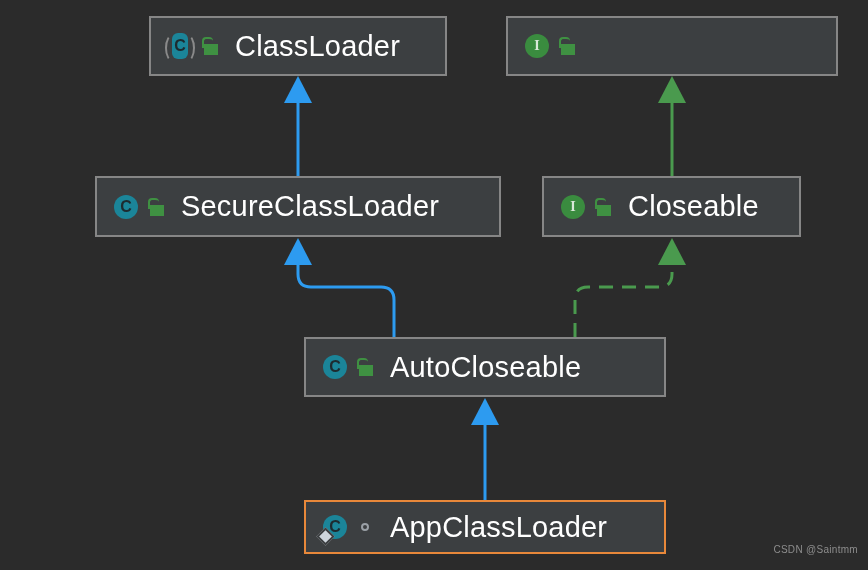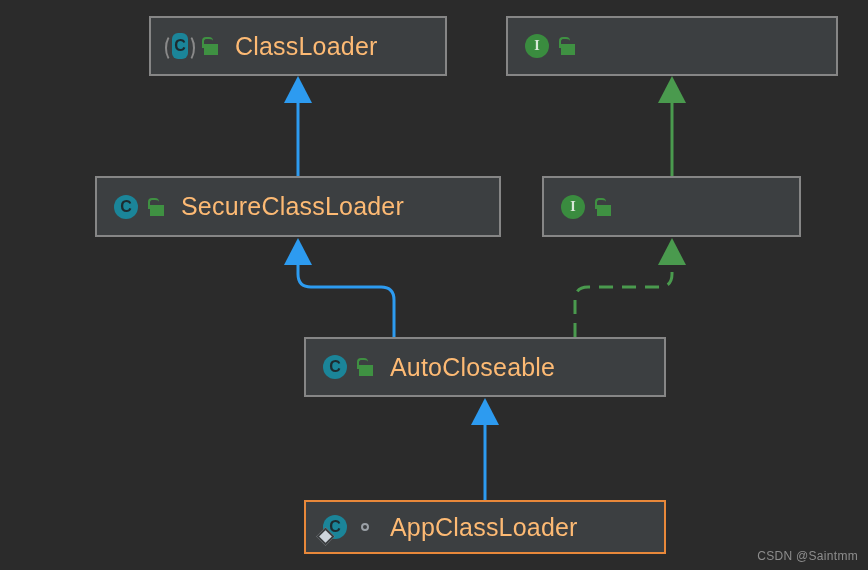--- a/index.html
+++ b/index.html
@@ -29,22 +29,22 @@
     border: 2px solid #868686;
     display: flex;
     align-items: center;
     padding-left: 14px;
     z-index: 5;
   }
   .node.selected {
     border-color: #e8883a;
   }
   .node-label {
-    color: #fdba74;
-    font-size: 25px;
+    color: #ffffff;
+    font-size: 29px;
     line-height: 1;
     letter-spacing: 0.2px;
     white-space: nowrap;
   }
   .icon-wrap {
     display: flex;
     align-items: center;
     flex: 0 0 auto;
   }
   .type-icon {
@@ -156,23 +156,23 @@
     width: 8px;
     height: 8px;
     border: 2px solid #9aa0a6;
     border-radius: 50%;
     box-sizing: border-box;
   }
   .name-gap { width: 14px; flex: 0 0 auto; }
   .watermark {
     position: absolute;
     right: 10px;
-    bottom: 7px;
+    bottom: 15px;
     color: #8d8d8d;
-    font-size: 12px;
+    font-size: 10px;
     letter-spacing: 0.3px;
     z-index: 8;
   }
 </style>
 </head>
 <body>
 
 <div id="canvas">
 
   <svg id="edges" width="868" height="570" viewBox="0 0 868 570" xmlns="http://www.w3.org/2000/svg">
@@ -255,20 +255,21 @@
     <span class="icon-wrap">
       <span class="type-icon">
         <span class="circ iface-i">I</span>
       </span>
       <span class="lock-icon">
         <span class="lock-shackle"></span>
         <span class="lock-body"></span>
       </span>
       <span class="name-gap"></span>
     </span>
+    <span class="node-label">Closeable</span>
   </div>
 
   <div class="node" style="left:304px; top:337px; width:362px; height:60px;">
     <span class="icon-wrap">
       <span class="type-icon">
         <span class="circ class-c">C</span>
       </span>
       <span class="lock-icon">
         <span class="lock-shackle"></span>
         <span class="lock-body"></span>

